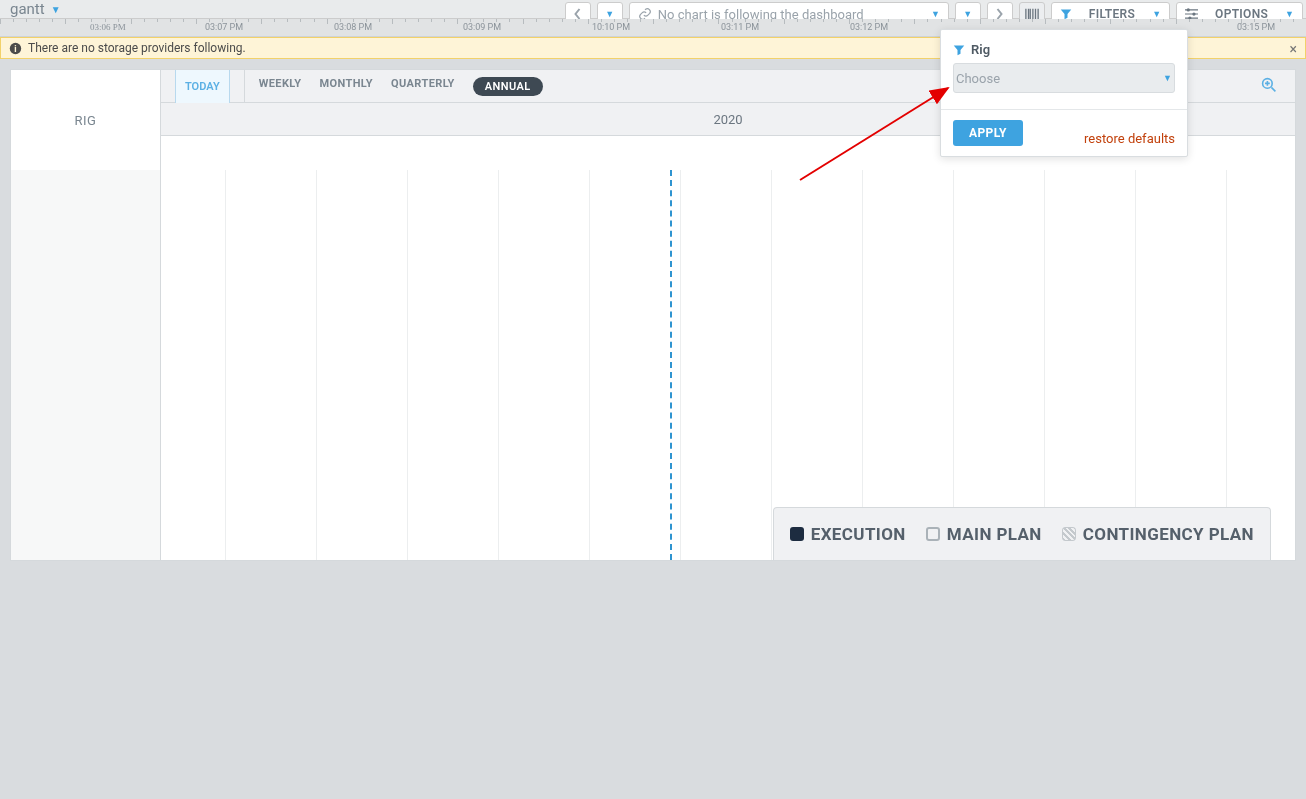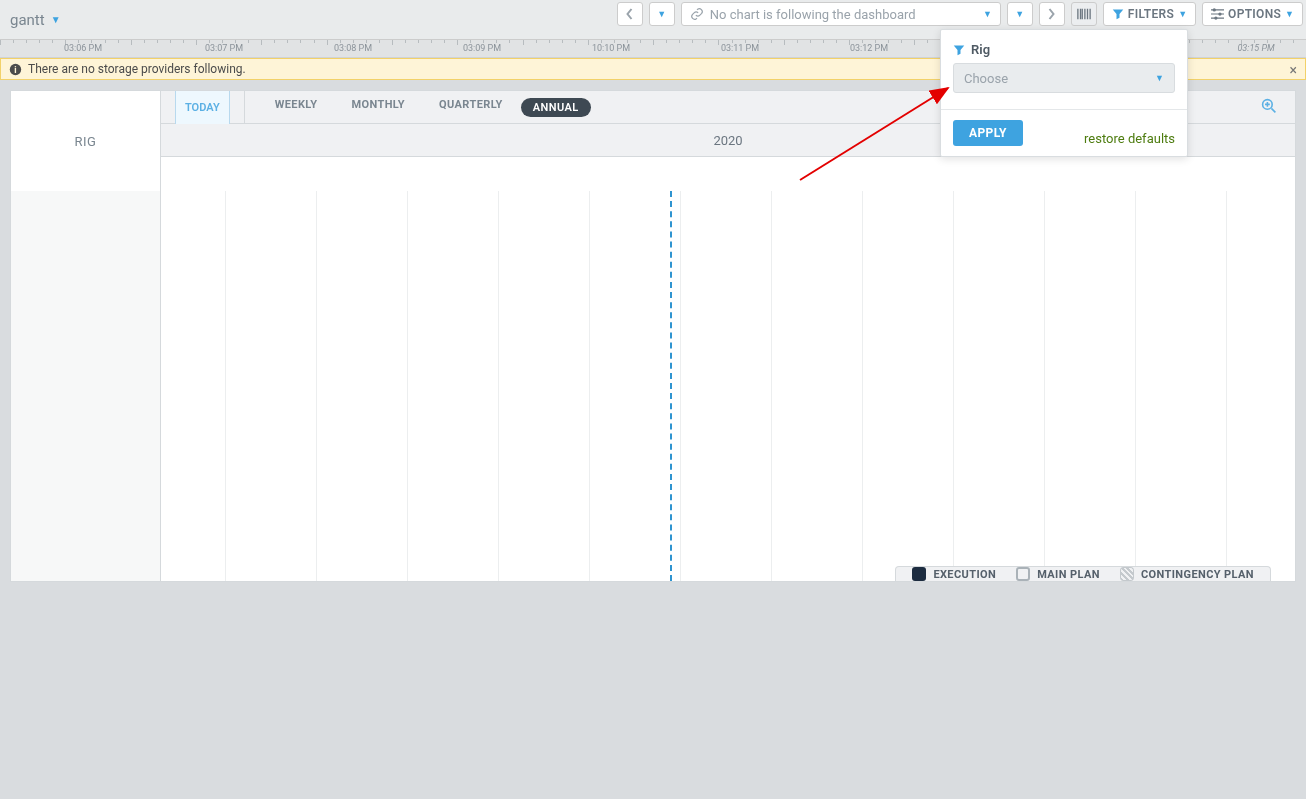--- a/index.html
+++ b/index.html
@@ -1,26 +1,26 @@
 <!DOCTYPE html>
 <html><head>
 <meta charset="utf-8">
 <style>
   * { margin:0; padding:0; box-sizing:border-box; font-family:-apple-system,BlinkMacSystemFont,"Segoe UI",Roboto,Helvetica,Arial,sans-serif; }
   body { background:#d9dcdf; color:#58636d; font-size:13px; overflow:hidden; width:1306px; height:799px; position:relative; }
 
   
-  .toolbar { height:40px; background:#e9ebec; border-bottom:1px solid #ccc; display:flex; align-items:stretch; }
+  .toolbar { height:19px; background:#e9ebec; border-bottom:1px solid #ccc; display:flex; align-items:stretch; }
   .toolbar .title-wrap { display:flex; align-items:center; padding:0 10px; color:#7a8690; font-size:15px; }
   .toolbar .title-wrap .caret { color:#3ea3e0; margin-left:6px; font-size:10px; }
   .toolbar .spacer { flex:1; }
   .btn { display:flex; align-items:center; justify-content:center; background:#fff; border:1px solid #ccc; border-radius:3px; margin:2px 3px; padding:0 8px; color:#6b7680; font-size:12px; cursor:pointer; height:24px; }
   .btn svg { flex-shrink:0; }
   .btn-sm { width:26px; padding:0; }
-  .btn-text { margin:0 4px; font-weight:600; letter-spacing:.3px; }
+  .btn-text { margin:0 17px; font-weight:600; letter-spacing:.3px; }
   .chart-follow { display:flex; align-items:center; background:#fff; border:1px solid #ccc; border-radius:3px; margin:2px 3px; height:24px; padding:0 8px; color:#9aa3ab; width:320px; }
   .chart-follow svg { margin-right:6px; }
   .caret-sm { color:#3ea3e0; font-size:9px; }
 
   
   .ruler { height:18px; background:#e1e3e4; border-bottom:1px solid #cfd3d6; position:relative; overflow:hidden; }
   .ruler .ticks { position:absolute; inset:0; display:flex; }
   .ruler .tick { flex:1; position:relative; }
   .ruler .tick:before { content:""; position:absolute; left:0; top:0; height:5px; border-left:1px solid #b7bcbf; }
   .ruler .tick.small:before { height:3px; top:0; }
@@ -33,53 +33,53 @@
   
   .gantt { margin:10px; background:#fff; border:1px solid #d5d9dc; position:relative; height:492px; overflow:hidden; }
   .gantt-header { display:flex; height:100px; }
   .left-col { width:150px; border-right:1px solid #d5d9dc; display:flex; flex-direction:column; }
   .left-head { flex:1; display:flex; align-items:center; justify-content:center; color:#7a8690; font-size:13px; letter-spacing:.5px; background:#fff;}
   .right-col { flex:1; display:flex; flex-direction:column; min-width:0; }
   .controls-row { height:33px; background:#f0f1f3; border-bottom:1px solid #d5d9dc; display:flex; align-items:center; padding:0 14px; gap:0; }
   .today-btn { border:1px solid #b8d9ee; background:#eef8fe; color:#5bb0e4; border-radius:3px; padding:15px 9px; font-size:11px; font-weight:600; cursor:pointer; }
   .vdiv { width:1px; align-self:stretch; background:#d5d9dc; margin:0 14px; }
   .view-tabs { display:flex; gap:18px; font-size:11px; font-weight:700; color:#7a8690; letter-spacing:.4px; }
-  .view-tabs .tab { cursor:pointer;margin-left:16px; }
+  .view-tabs .tab { cursor:pointer; }
   .pill { background:#3e4953; color:#fff; border-radius:11px; padding:3px 12px; font-size:11px; font-weight:600; }
   .zoom { margin-left:auto; color:#5bb0e4; cursor:pointer; padding:4px; }
   .year-row { height:33px; background:#f0f1f3; border-bottom:1px solid #d5d9dc; display:flex; align-items:center; justify-content:center; color:#6b7680; font-size:13px; }
   .months-row { height:34px; background:#fff; border-bottom:1px solid #d5d9dc; display:flex; }
   .month { flex:0 0 91px; border-right:1px solid #e3e6e8; display:flex; align-items:center; justify-content:center; font-size:11px; color:#6b7680; letter-spacing:.3px; }
   .month:last-child { border-right:none; }
   .month.first { flex:0 0 65px; }
 
   .gantt-body { display:flex; height:calc(100% - 100px); }
   .body-left { width:150px; border-right:1px solid #d5d9dc; background:#f7f8f8; }
   .body-right { flex:1; position:relative; background:#fff; overflow:hidden; }
   .grid { position:absolute; inset:0; display:flex; }
   .gcol { flex:0 0 91px; border-right:1px solid #eceeef; }
   .gcol.first { flex:0 0 65px; }
   .today-line { position:absolute; top:0; bottom:0; border-left:2px dashed #2e94d0; }
 
   
-  .legend { position:absolute; bottom:0; right:24px; background:#f0f1f3; border:1px solid #d5d9dc; border-bottom:none; border-radius:4px 4px 0 0; display:flex; gap:20px; padding:0 16px; font-size:11px; font-weight:700; color:#55606b; letter-spacing:.4px; }
+  .legend { position:absolute; bottom:0; right:24px; background:#f0f1f3; border:1px solid #d5d9dc; border-bottom:none; border-radius:4px 4px 0 0; display:flex; gap:20px; padding:16px 16px; font-size:17px; font-weight:700; color:#55606b; letter-spacing:.4px; }
   .legend .item { display:flex; align-items:center; gap:7px; cursor:pointer; }
   .sw { width:14px; height:14px; border-radius:3px; }
   .sw.exec { background:#1d2c40; }
   .sw.main { border:2px solid #aab2b8; }
   .sw.cont { background:repeating-linear-gradient(45deg,#c4c9cd 0 2px,transparent 2px 4px); border:1px solid #c4c9cd; }
 
   
   .popover { position:absolute; top:29px; right:118px; width:248px; background:#fff; border:1px solid #d9dde0; border-radius:2px; box-shadow:0 2px 8px rgba(0,0,0,.12); z-index:20; }
   .popover-body { padding:12px 12px 16px; }
   .pop-title { display:flex; align-items:center; gap:6px; font-size:13px; color:#4f5a64; font-weight:600; margin-bottom:6px; }
-  .choose { background:#e9ecee; border:1px solid #d8dcdf; border-radius:3px; height:30px; display:flex; align-items:center; padding:0 10px; color:#9aa3ab; font-size:13px; cursor:pointer; justify-content:space-between; }
+  .choose { background:#e9ecee; border:1px solid #d8dcdf; border-radius:3px; height:30px; display:flex; align-items:center; padding:0 2px; color:#9aa3ab; font-size:13px; cursor:pointer; justify-content:space-between; }
   .pop-footer { border-top:1px solid #e4e7e9; padding:10px 12px; display:flex; align-items:flex-end; justify-content:space-between; }
   .apply-btn { background:#3ea3e0; color:#fff; border:none; border-radius:3px; padding:6px 16px; font-size:12px; font-weight:700; cursor:pointer; letter-spacing:.4px; }
-  .restore { color:#4d7c0f; font-size:13px; cursor:pointer; }
+  .restore { color:#c2410c; font-size:13px; cursor:pointer; }
 
   
   .arrow-svg { position:absolute; z-index:25; pointer-events:none; }
 </style>
 </head>
 <body>
 
 <div class="toolbar">
   <div class="title-wrap">
     <span>gantt</span>
@@ -231,28 +231,28 @@
       <div class="tick small"></div>
       <div class="tick small"></div>
       <div class="tick small"></div>
       <div class="tick"></div>
       <div class="tick small"></div>
       <div class="tick small"></div>
       <div class="tick small"></div>
       <div class="tick small"></div>
     </div>
   <div id="ruler-labels">
-      <span class="ruler-label" style="left: 83px;">03:06 PM</span>
+      <span class="ruler-label" style="left: 108px; font-family: Liberation Serif, serif;">03:06 PM</span>
       <span class="ruler-label" style="left: 224px;">03:07 PM</span>
       <span class="ruler-label" style="left: 353px;">03:08 PM</span>
       <span class="ruler-label" style="left: 482px;">03:09 PM</span>
       <span class="ruler-label" style="left: 611px;">10:10 PM</span>
       <span class="ruler-label" style="left: 740px;">03:11 PM</span>
       <span class="ruler-label" style="left: 869px;">03:12 PM</span>
-      <span class="ruler-label" style="left: 1256px; font-style: italic;">03:15 PM</span>
+      <span class="ruler-label" style="left: 1256px;">03:15 PM</span>
     </div>
 </div>
 
 <div class="warn">
   <svg width="13" height="13" viewBox="0 0 16 16" style="margin-right:6px">
       <circle cx="8" cy="8" r="7" fill="#4b4b4b"></circle>
       <text x="8" y="12" text-anchor="middle" fill="#fef4d7" font-size="11" font-weight="bold">i</text>
     </svg>
   <span>There are no storage providers following.</span>
   <span class="close">×</span>

